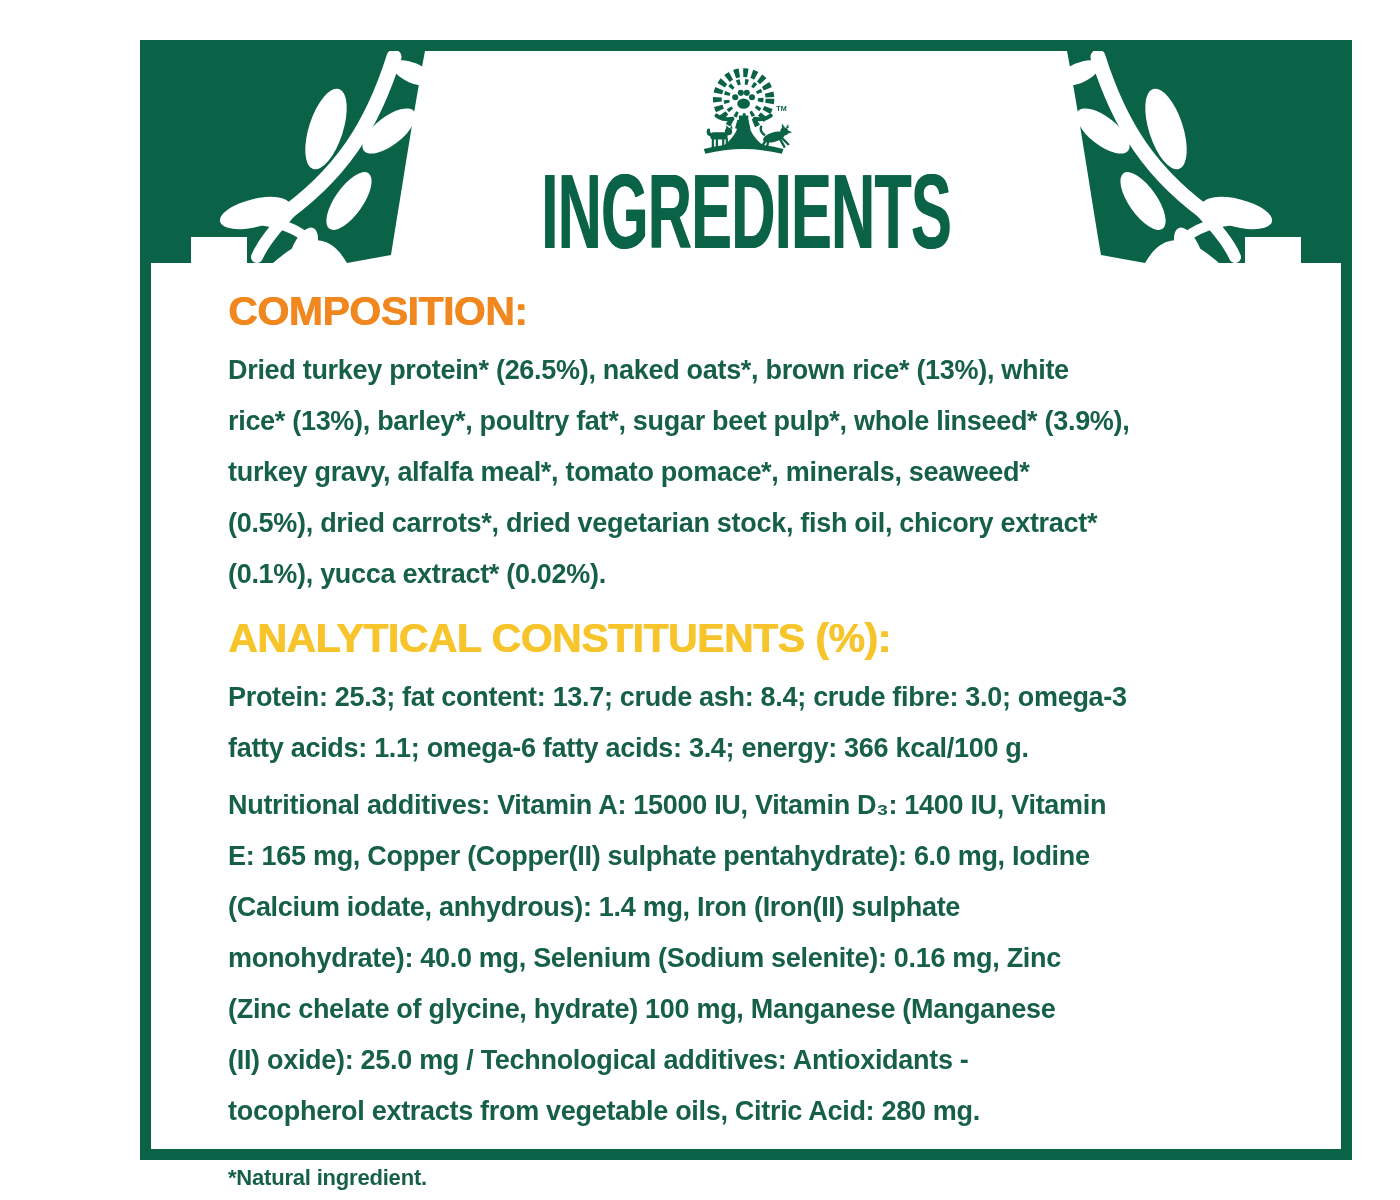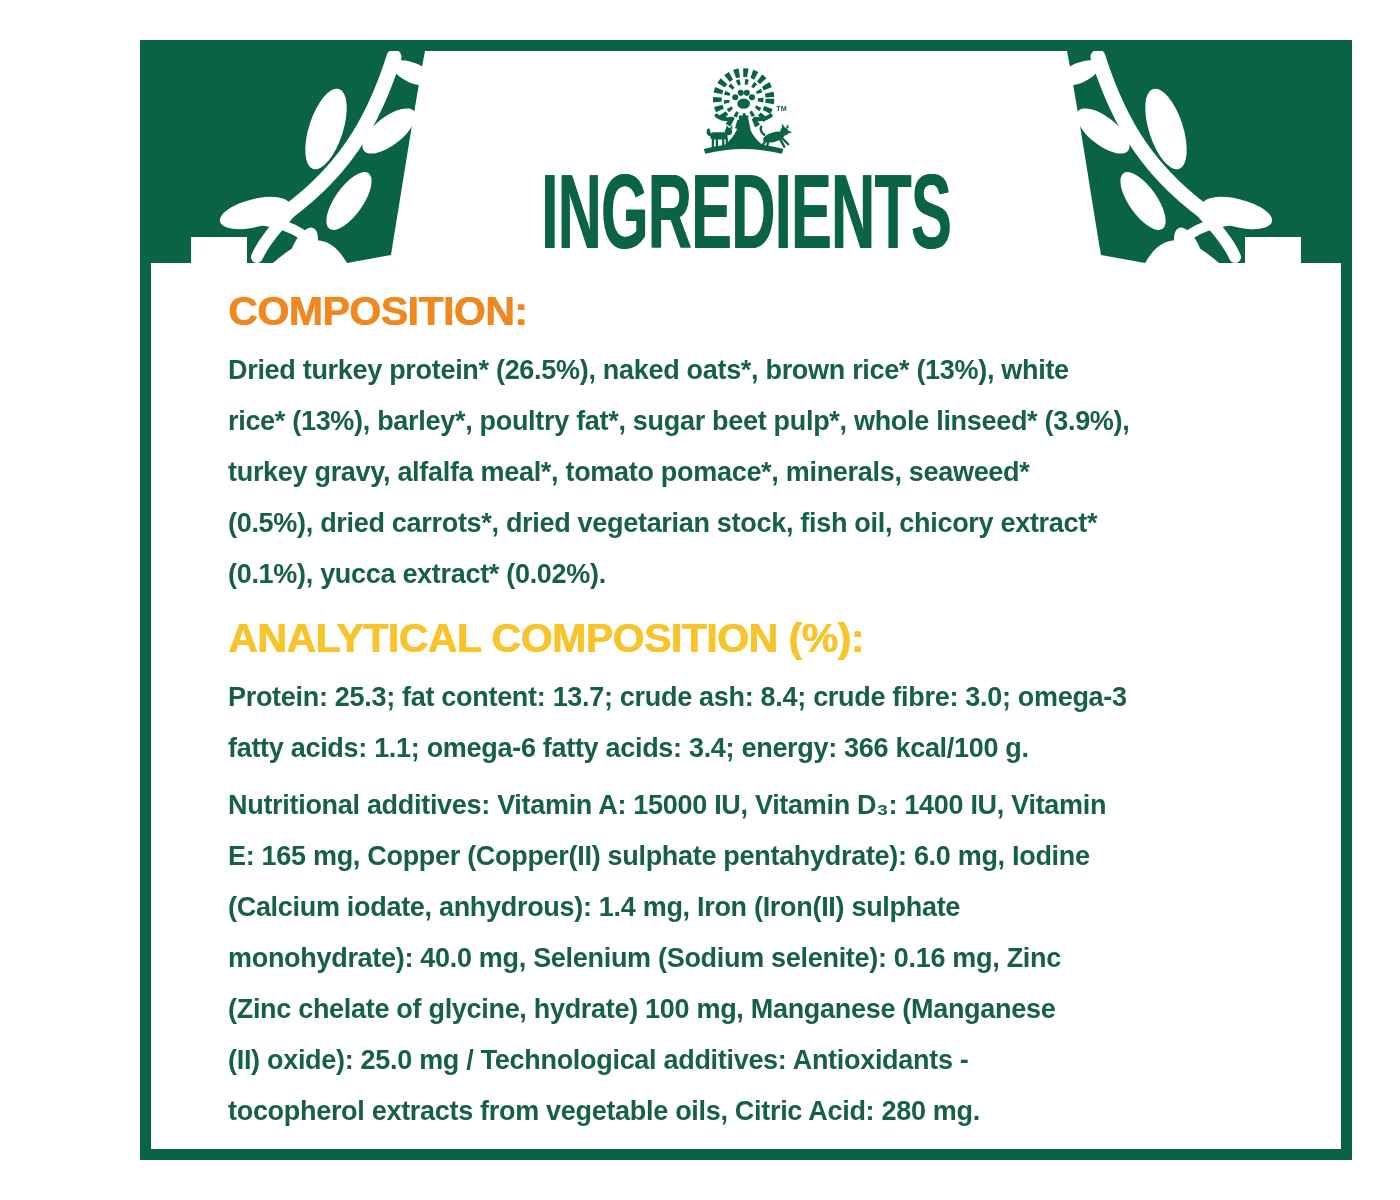--- a/index.html
+++ b/index.html
@@ -152,33 +152,34 @@
       <div class="section">
         <h2 class="orange">COMPOSITION:</h2>
         <p>Dried turkey protein* (26.5%), naked oats*, brown rice* (13%), white
 rice* (13%), barley*, poultry fat*, sugar beet pulp*, whole linseed* (3.9%),
 turkey gravy, alfalfa meal*, tomato pomace*, minerals, seaweed*
 (0.5%), dried carrots*, dried vegetarian stock, fish oil, chicory extract*
 (0.1%), yucca extract* (0.02%).</p>
       </div>
 
       <div class="section">
-        <h2 class="yellow">ANALYTICAL COMPOSITION (%):</h2>
+        <h2 class="yellow">ANALYTICAL CONSTITUENTS (%):</h2>
         <p>Protein: 25.3; fat content: 13.7; crude ash: 8.4; crude fibre: 3.0; omega-3
 fatty acids: 1.1; omega-6 fatty acids: 3.4; energy: 366 kcal/100 g.</p>
       </div>
 
       <div class="section">
         <p>Nutritional additives: Vitamin A: 15000 IU, Vitamin D₃: 1400 IU, Vitamin
 E: 165 mg, Copper (Copper(II) sulphate pentahydrate): 6.0 mg, Iodine
 (Calcium iodate, anhydrous): 1.4 mg, Iron (Iron(II) sulphate
 monohydrate): 40.0 mg, Selenium (Sodium selenite): 0.16 mg, Zinc
 (Zinc chelate of glycine, hydrate) 100 mg, Manganese (Manganese
 (II) oxide): 25.0 mg / Technological additives: Antioxidants -
 tocopherol extracts from vegetable oils, Citric Acid: 280 mg.</p>
       </div>
 
       <div class="footnotes">
+        <p>*Natural ingredient.</p>
       </div>
 
     </div>
   </div>
 </div>
 
 </body></html>

